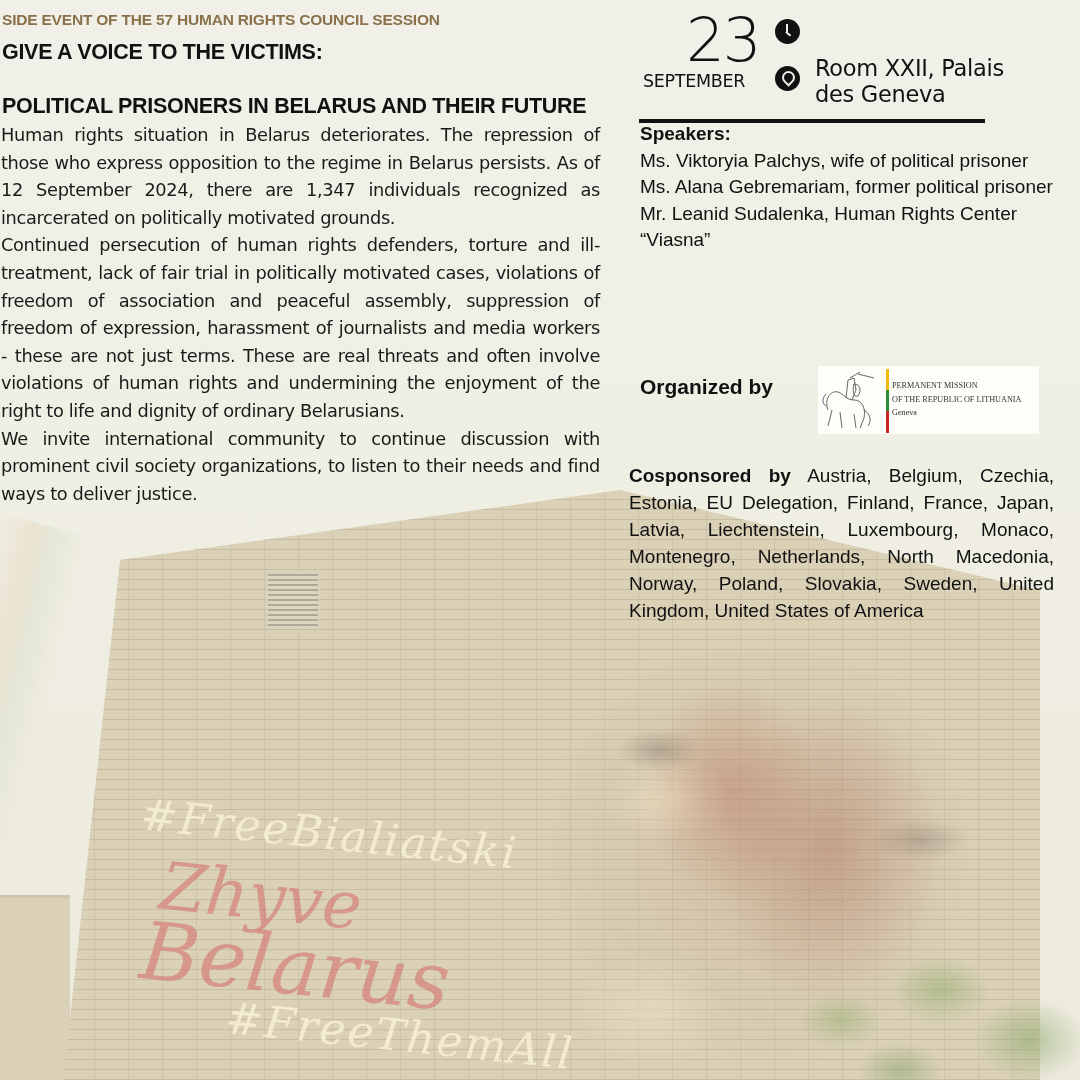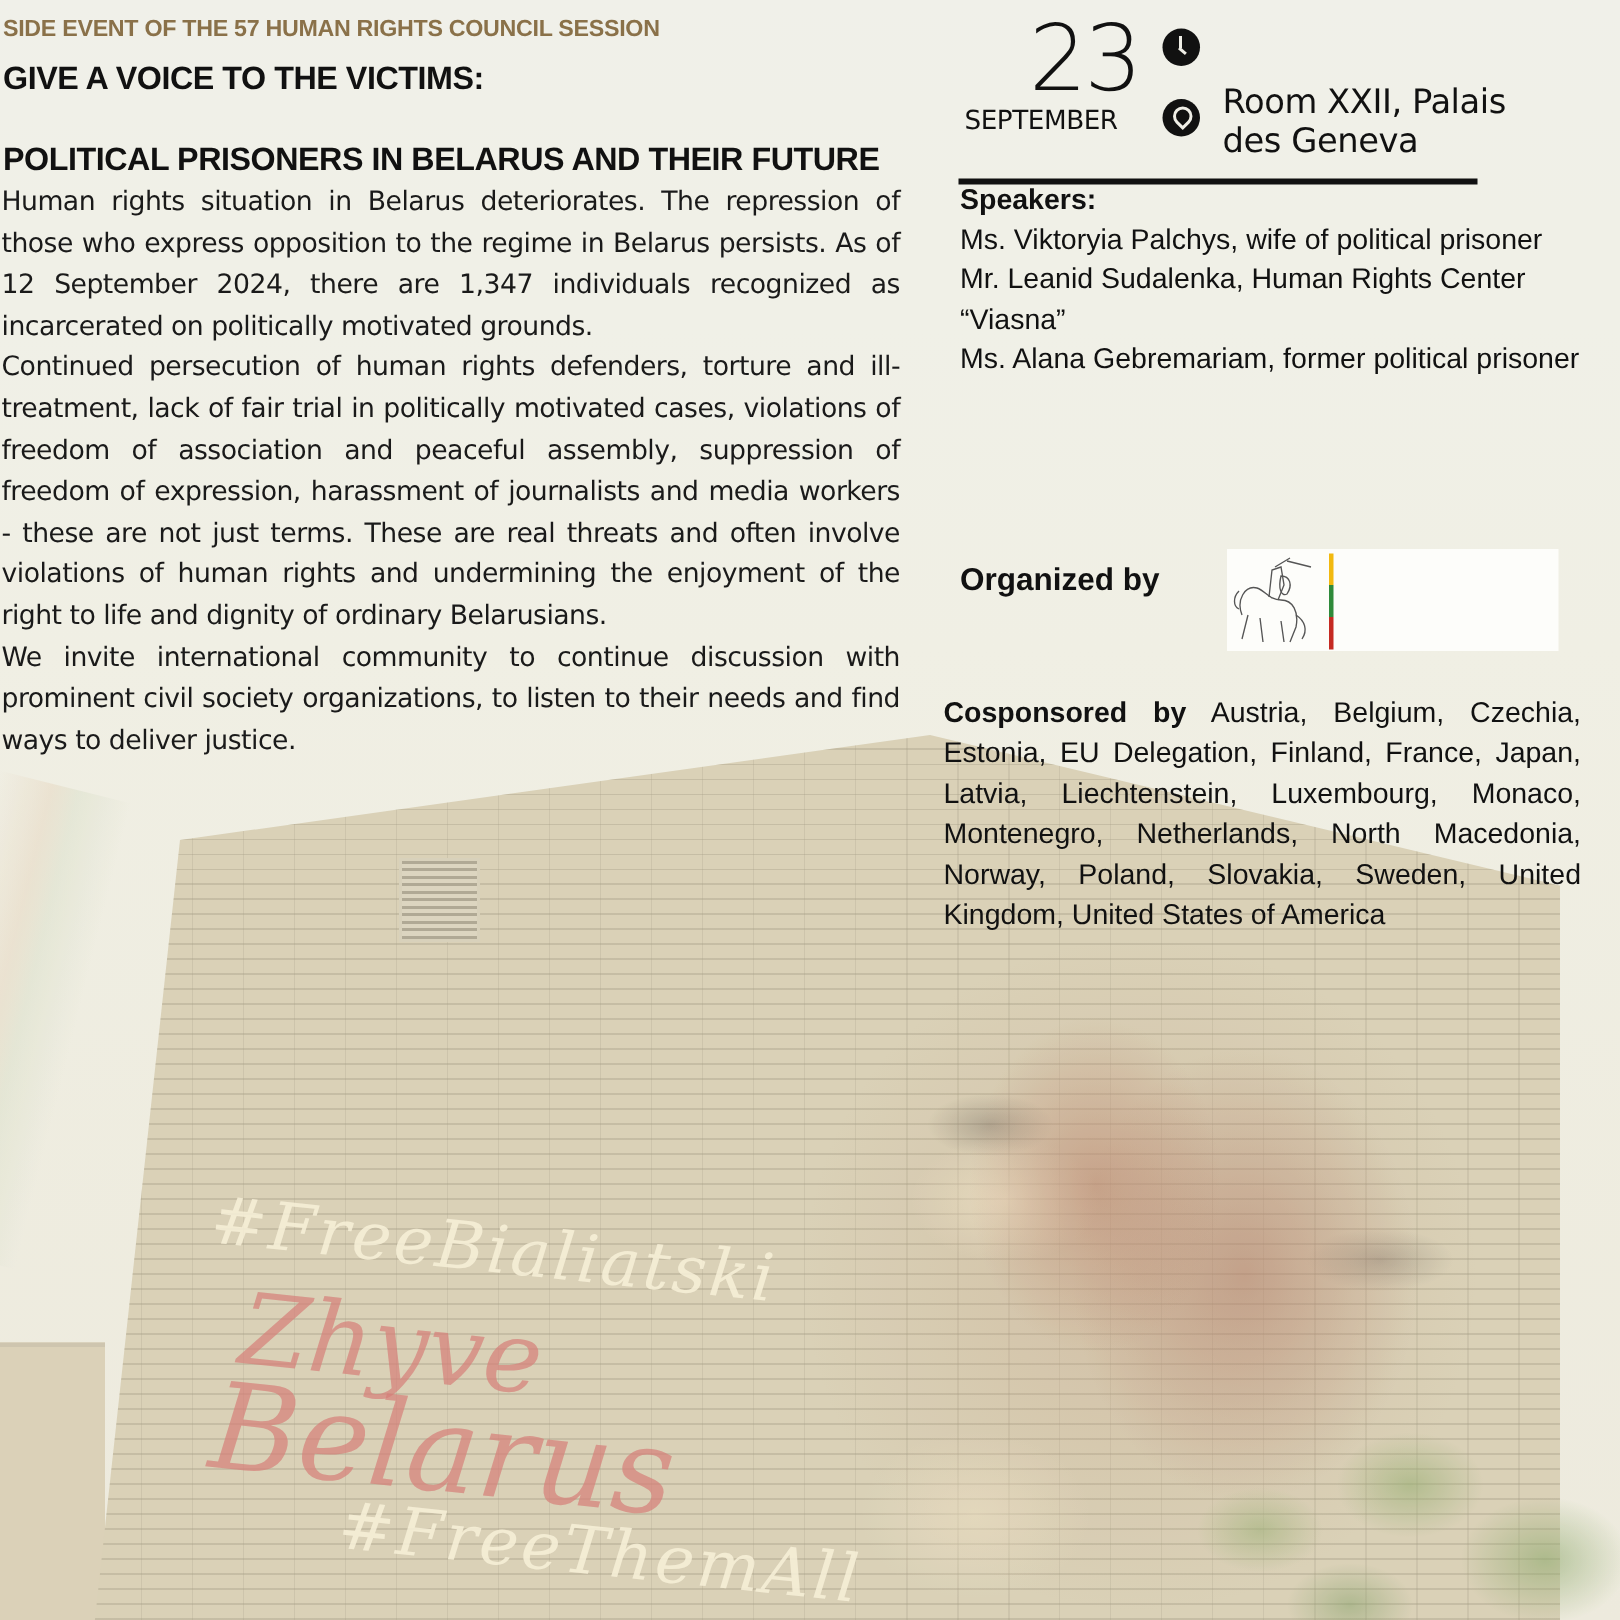--- a/index.html
+++ b/index.html
@@ -200,34 +200,39 @@
   <div class="date-month">SEPTEMBER</div>
   <div class="icon-circle clock-icon"></div>
   <div class="icon-circle pin-icon"></div>
   <div class="location-text">Room XXII, Palais des Geneva</div>
 
   <div class="divider"></div>
 
   <div class="speakers">
     <div class="b">Speakers:</div>
     <div>Ms. Viktoryia Palchys, wife of political prisoner</div>
+    <div>Ms. Alana Gebremariam, former political prisoner</div>
     <div>Mr. Leanid Sudalenka, Human Rights Center “Viasna”</div>
-    <div>Ms. Alana Gebremariam, former political prisoner</div>
   </div>
 
   <div class="organized-label">Organized by</div>
   <div class="logo">
     <svg class="knight-icon" viewBox="0 0 58 62">
       <g fill="none" stroke="#555" stroke-width="0.9">
         <path d="M8 40 C4 30 10 20 18 22 C24 24 26 30 34 30 C42 30 46 38 44 48 L40 58"></path>
         <path d="M12 40 L8 56 M20 42 L22 58 M34 44 L36 58"></path>
         <path d="M26 28 L28 10 L34 8 L36 20 L32 30"></path>
         <path d="M30 8 L40 2 M38 4 L54 8"></path>
         <path d="M34 14 C40 14 42 20 38 26 C34 28 32 22 34 14 Z"></path>
         <path d="M6 24 C2 28 2 34 6 36"></path>
         <path d="M44 40 C50 44 52 50 48 56"></path>
       </g>
     </svg>
     <div class="flag-bar"></div>
+    <div class="logo-text">
+      <div>PERMANENT MISSION</div>
+      <div>OF THE REPUBLIC OF LITHUANIA</div>
+      <div>Geneva</div>
+    </div>
   </div>
 
   <div class="cosponsored"><span class="b">Cosponsored by</span><span> Austria, Belgium, Czechia, Estonia, EU Delegation, Finland, France, Japan, Latvia, Liechtenstein, Luxembourg, Monaco, Montenegro, Netherlands, North Macedonia, Norway, Poland, Slovakia, Sweden, United Kingdom, United States of America</span></div>
 </div>
 
 </body></html>

